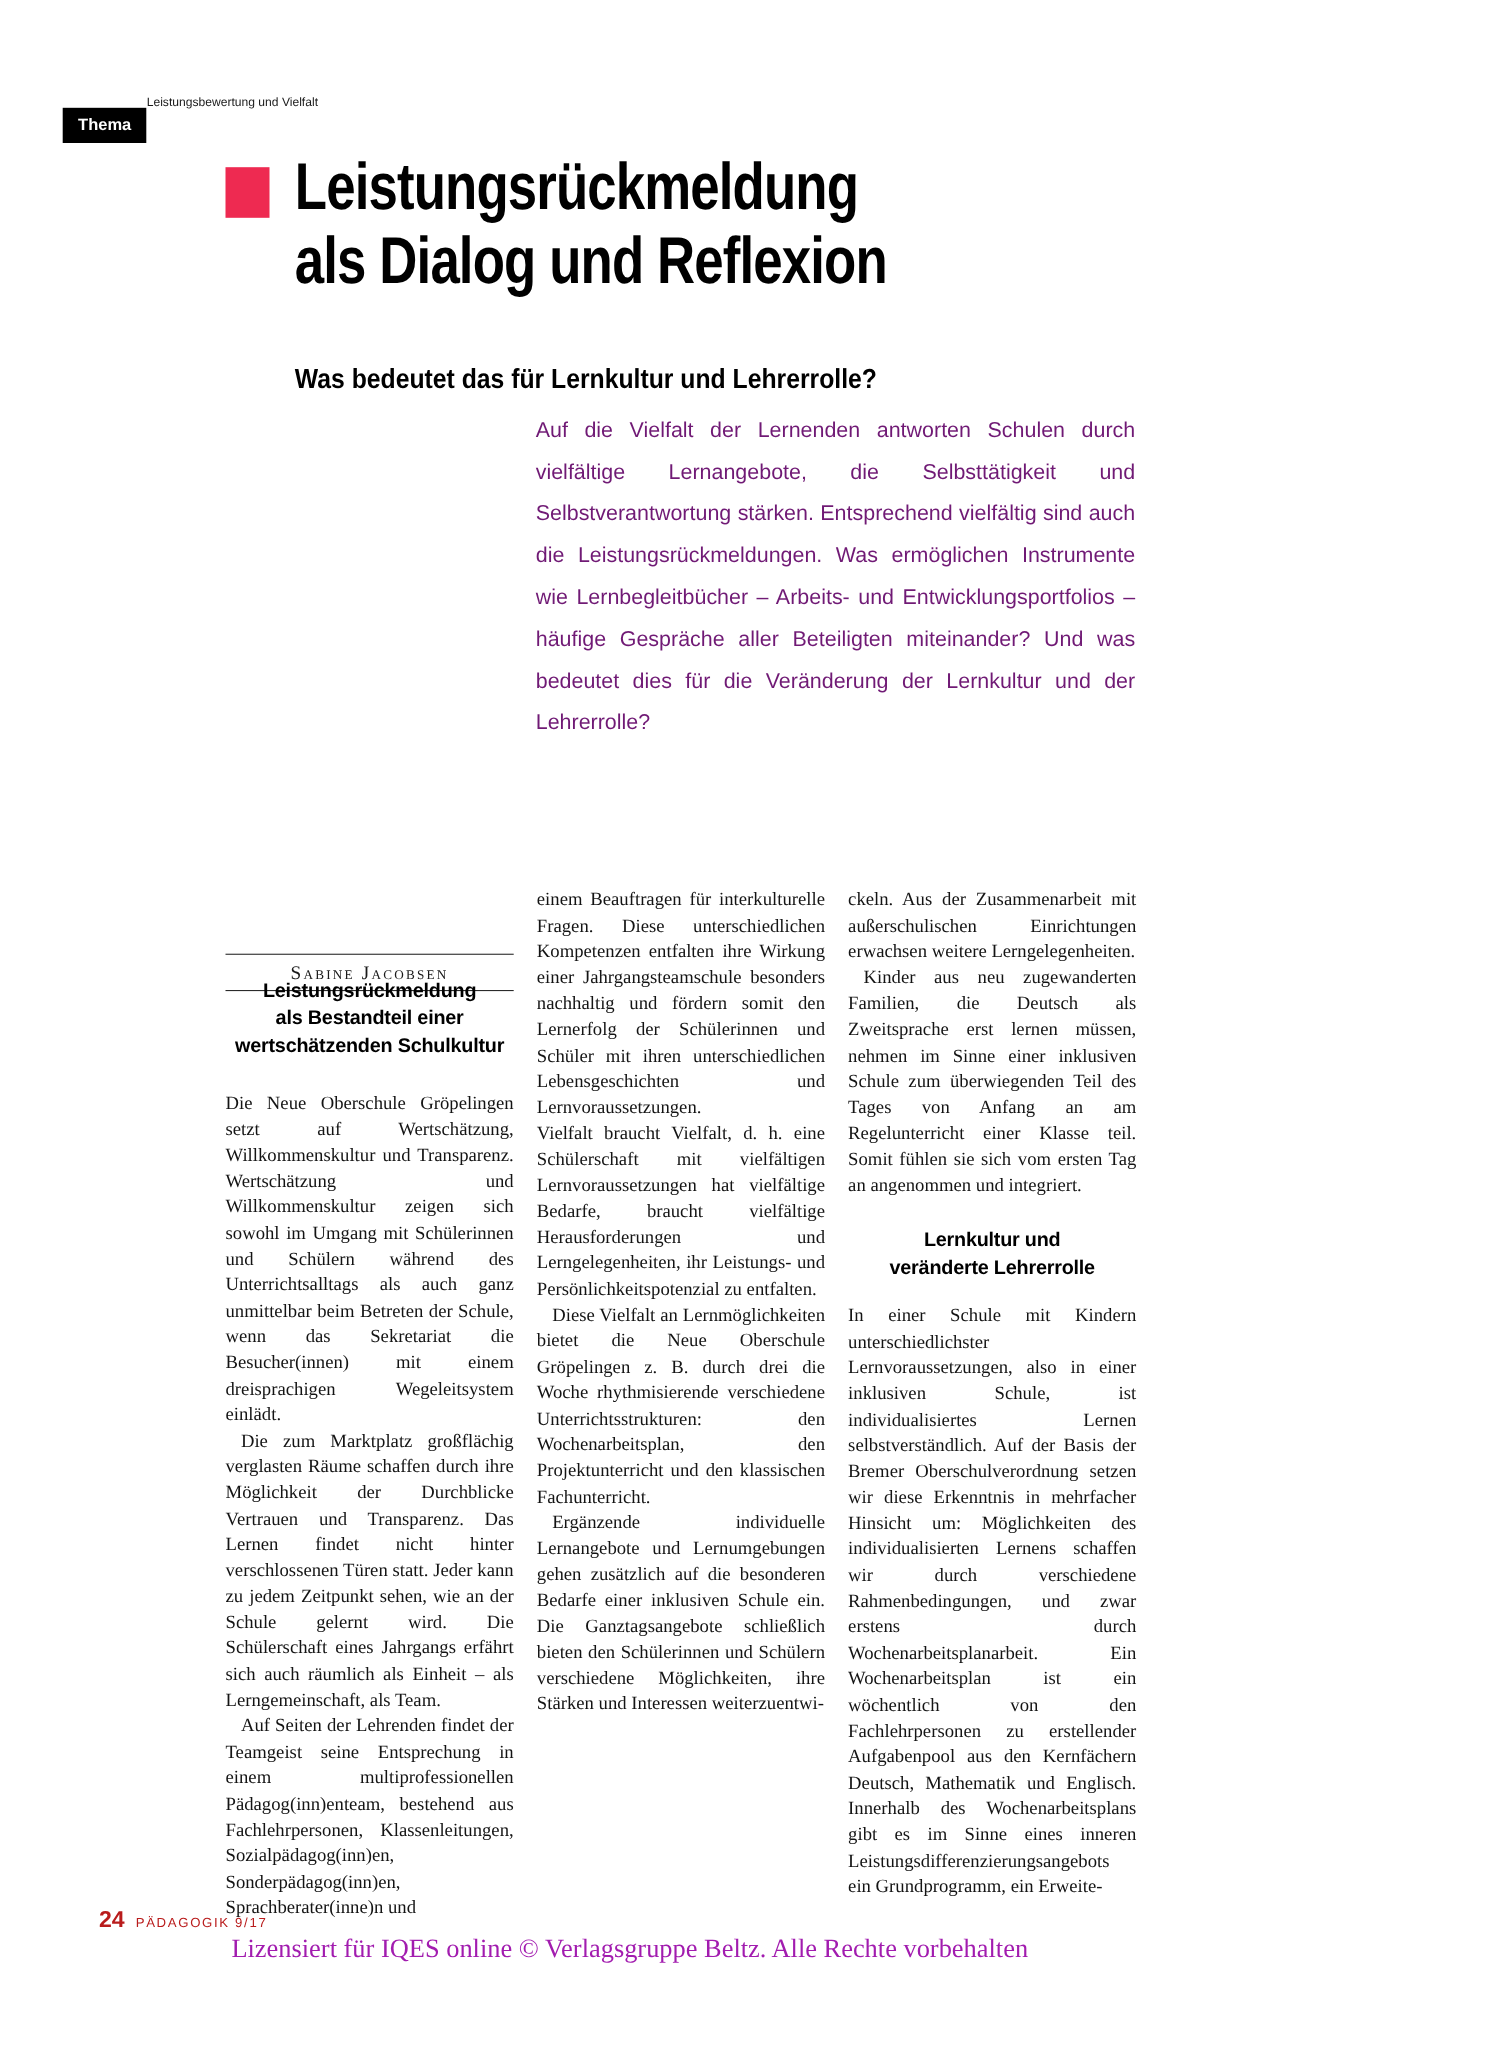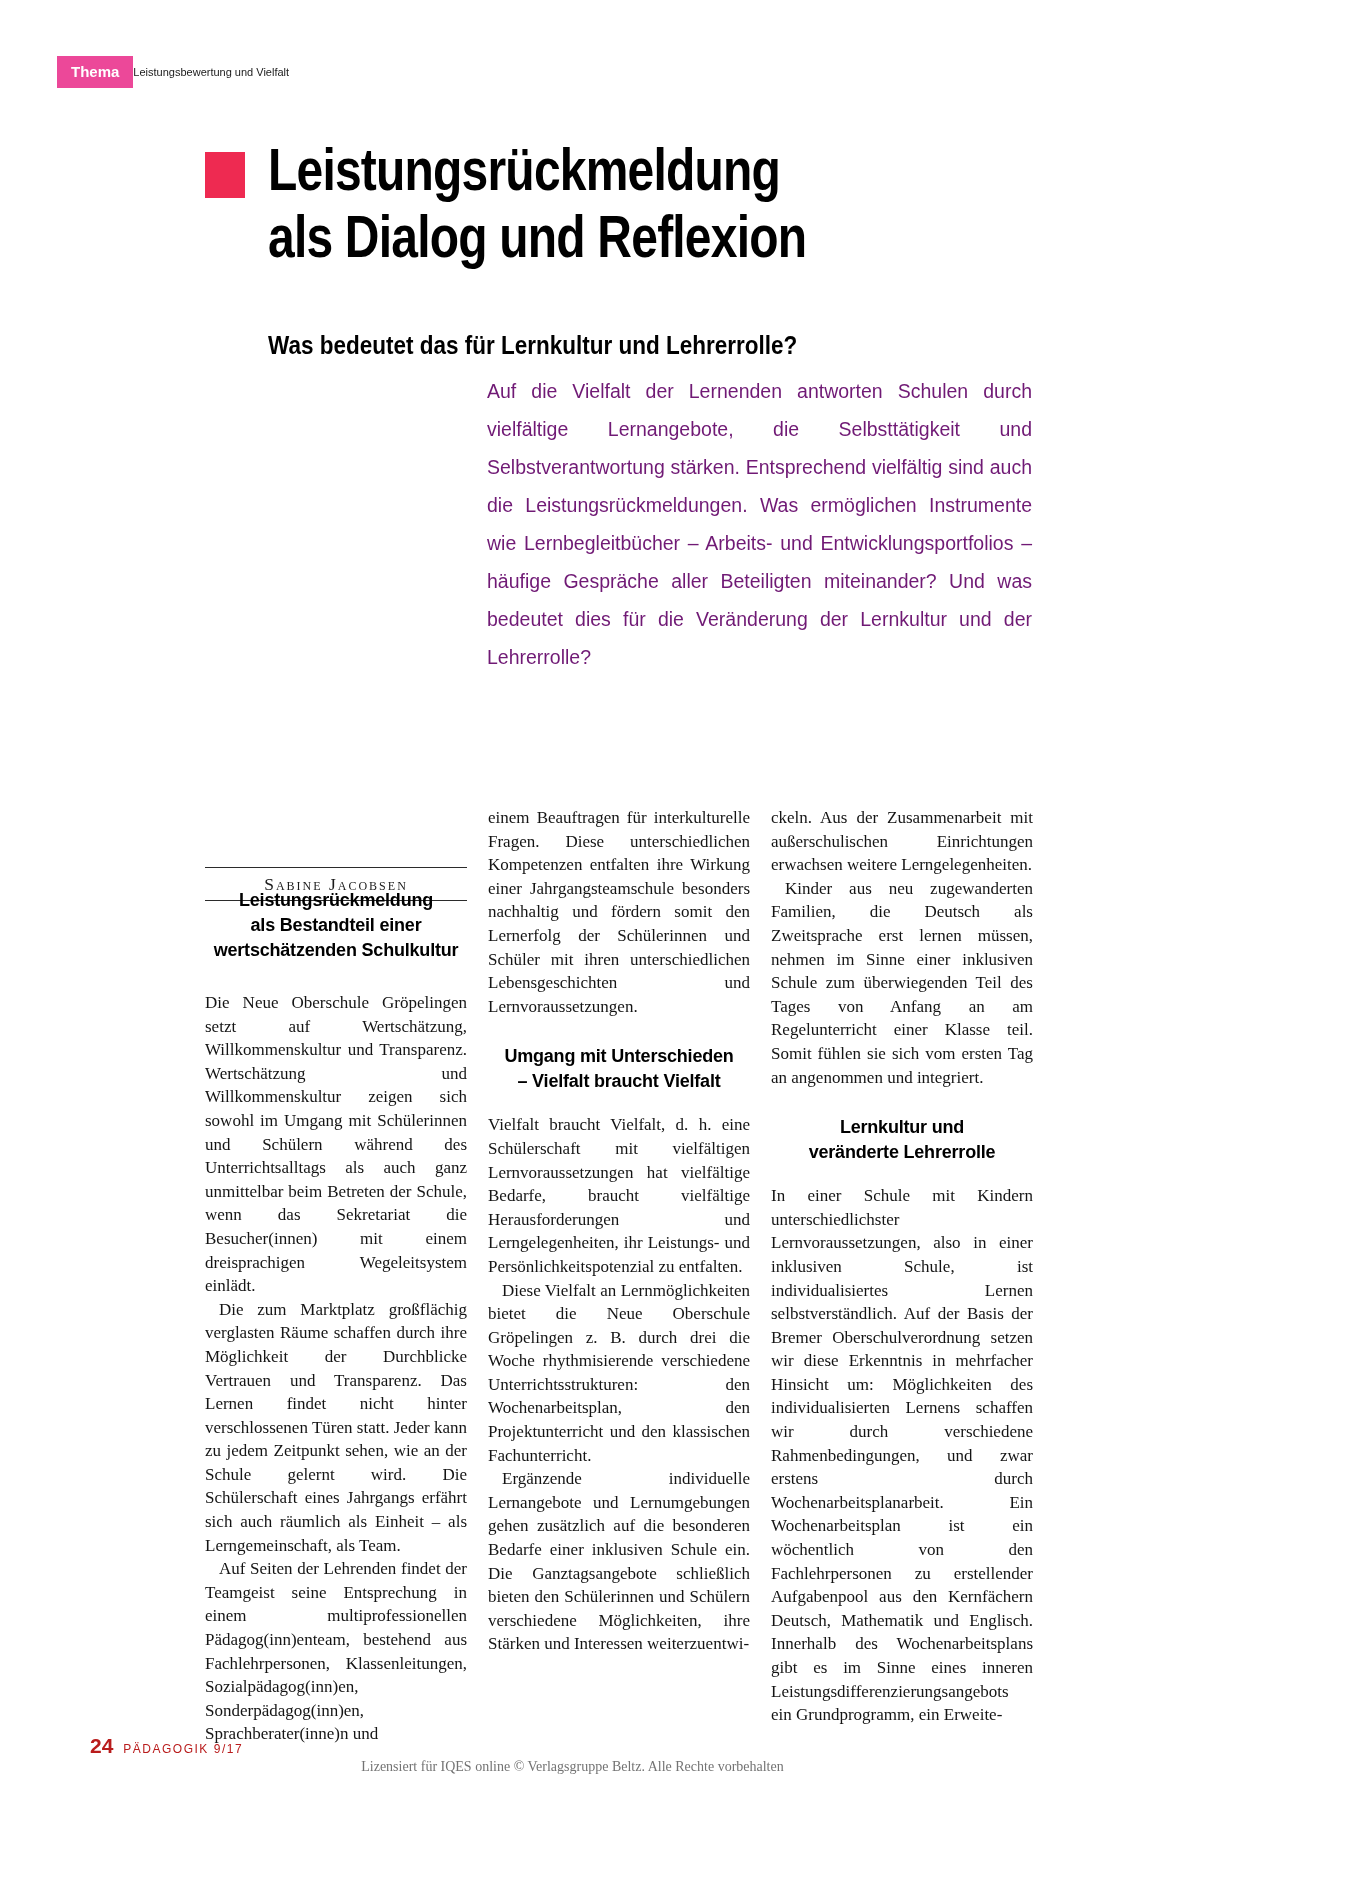--- a/index.html
+++ b/index.html
@@ -1,22 +1,22 @@
 <!DOCTYPE html>
 <html lang="de"><head>
 <meta charset="utf-8">
 <style>
   html,body { margin:0; padding:0; background:#ffffff; }
   .page { position:relative; width:1363px; height:1877px; background:#fff;
           font-family:"Liberation Sans", sans-serif; color:#111; overflow:hidden; }
 
   
   .kicker { position:absolute; left:57px; top:56px; display:flex; align-items:center; }
-  .badge  { background:#ec4899; color:#fff; font-weight:700; font-size:15px;
-            padding:8px 14px 9px; line-height:1; }
+  .badge  { background:#000000; color:#fff; font-weight:700; font-size:15px;
+            padding:8px 14px 9px; line-height:1;margin-top:42px; }
   .topic  { font-size:11px; color:#1a1a1a; }
 
   
   .title-square { position:absolute; left:205px; top:152px; width:40px; height:46px; background:#ee2a51; }
   .title  { position:absolute; left:268px; top:136px; }
   .title-line { display:block; white-space:nowrap; font-weight:700; font-size:60px;
                 line-height:67px; letter-spacing:-1px; color:#000;
                 transform:scaleX(0.8); transform-origin:0 0; }
   .subtitle { position:absolute; left:268px; top:331px; font-weight:700; font-size:25px;
               white-space:nowrap; color:#000; transform:scaleX(0.9); transform-origin:0 0; }
@@ -43,21 +43,21 @@
                  margin:26px 0 19px; letter-spacing:-0.2px; color:#000; }
   .col-heading:first-child { margin-top:0; margin-bottom:28px; }
   .body-para { margin:0; }
   .indent { text-indent:14px; }
 
   
   .footer-left { position:absolute; left:90px; top:1734px; display:flex; align-items:baseline; }
   .page-num { font-weight:700; font-size:21px; color:#b91c1c; }
   .journal  { font-size:12px; letter-spacing:1.5px; margin-left:10px; color:#b91c1c; }
   .license  { position:absolute; left:205px; top:1759px; width:735px; text-align:center;
-              font-family:"Liberation Serif", serif; font-size:14px; color:#737373; }
+              font-family:"Liberation Serif", serif; font-size:24px; color:#a21caf; }
 </style>
 </head>
 <body>
 
 <div class="page">
 
   <div class="kicker">
     <span class="badge">Thema</span>
     <span class="topic">Leistungsbewertung und Vielfalt</span>
   </div>
@@ -78,22 +78,20 @@
   <div class="col" id="col1">
       <h3 class="col-heading">Leistungsrückmeldung
 als Bestandteil einer
 wertschätzenden Schulkultur</h3>
       <p class="body-para">Die Neue Oberschule Gröpelingen setzt auf Wertschätzung, Willkommenskultur und Transparenz. Wertschätzung und Willkommenskultur zeigen sich sowohl im Umgang mit Schülerinnen und Schülern während des Unterrichtsalltags als auch ganz unmittelbar beim Betreten der Schule, wenn das Sekretariat die Besucher(innen) mit einem dreisprachigen Wegeleitsystem einlädt.</p>
       <p class="body-para indent">Die zum Marktplatz großflächig verglasten Räume schaffen durch ihre Möglichkeit der Durchblicke Vertrauen und Transparenz. Das Lernen findet nicht hinter verschlossenen Türen statt. Jeder kann zu jedem Zeitpunkt sehen, wie an der Schule gelernt wird. Die Schülerschaft eines Jahrgangs erfährt sich auch räumlich als Einheit – als Lerngemeinschaft, als Team.</p>
       <p class="body-para indent">Auf Seiten der Lehrenden findet der Teamgeist seine Entsprechung in einem multiprofessionellen Pädagog(inn)enteam, bestehend aus Fachlehrpersonen, Klassenleitungen, Sozialpädagog(inn)en, Sonderpädagog(inn)en, Sprachberater(inne)n und</p>
     </div>
   <div class="col" id="col2">
       <p class="body-para">einem Beauftragen für interkulturelle Fragen. Diese unterschiedlichen Kompetenzen entfalten ihre Wirkung einer Jahrgangsteamschule besonders nachhaltig und fördern somit den Lernerfolg der Schülerinnen und Schüler mit ihren unterschiedlichen Lebensgeschichten und Lernvoraussetzungen.</p>
-      <h3 class="col-heading">Umgang mit Unterschieden
-– Vielfalt braucht Vielfalt</h3>
       <p class="body-para">Vielfalt braucht Vielfalt, d. h. eine Schülerschaft mit vielfältigen Lernvoraussetzungen hat vielfältige Bedarfe, braucht vielfältige Herausforderungen und Lerngelegenheiten, ihr Leistungs- und Persönlichkeitspotenzial zu entfalten.</p>
       <p class="body-para indent">Diese Vielfalt an Lernmöglichkeiten bietet die Neue Oberschule Gröpelingen z. B. durch drei die Woche rhythmisierende verschiedene Unterrichtsstrukturen: den Wochenarbeitsplan, den Projektunterricht und den klassischen Fachunterricht.</p>
       <p class="body-para indent">Ergänzende individuelle Lernangebote und Lernumgebungen gehen zusätzlich auf die besonderen Bedarfe einer inklusiven Schule ein. Die Ganztagsangebote schließlich bieten den Schülerinnen und Schülern verschiedene Möglichkeiten, ihre Stärken und Interessen weiterzuentwi-</p>
     </div>
   <div class="col" id="col3">
       <p class="body-para">ckeln. Aus der Zusammenarbeit mit außerschulischen Einrichtungen erwachsen weitere Lerngelegenheiten.</p>
       <p class="body-para indent">Kinder aus neu zugewanderten Familien, die Deutsch als Zweitsprache erst lernen müssen, nehmen im Sinne einer inklusiven Schule zum überwiegenden Teil des Tages von Anfang an am Regelunterricht einer Klasse teil. Somit fühlen sie sich vom ersten Tag an angenommen und integriert.</p>
       <h3 class="col-heading">Lernkultur und
 veränderte Lehrerrolle</h3>
       <p class="body-para">In einer Schule mit Kindern unterschiedlichster Lernvoraussetzungen, also in einer inklusiven Schule, ist individualisiertes Lernen selbstverständlich. Auf der Basis der Bremer Oberschulverordnung setzen wir diese Erkenntnis in mehrfacher Hinsicht um: Möglichkeiten des individualisierten Lernens schaffen wir durch verschiedene Rahmenbedingungen, und zwar erstens durch Wochenarbeitsplanarbeit. Ein Wochenarbeitsplan ist ein wöchentlich von den Fachlehrpersonen zu erstellender Aufgabenpool aus den Kernfächern Deutsch, Mathematik und Englisch. Innerhalb des Wochenarbeitsplans gibt es im Sinne eines inneren Leistungsdifferenzierungsangebots ein Grundprogramm, ein Erweite-</p>

